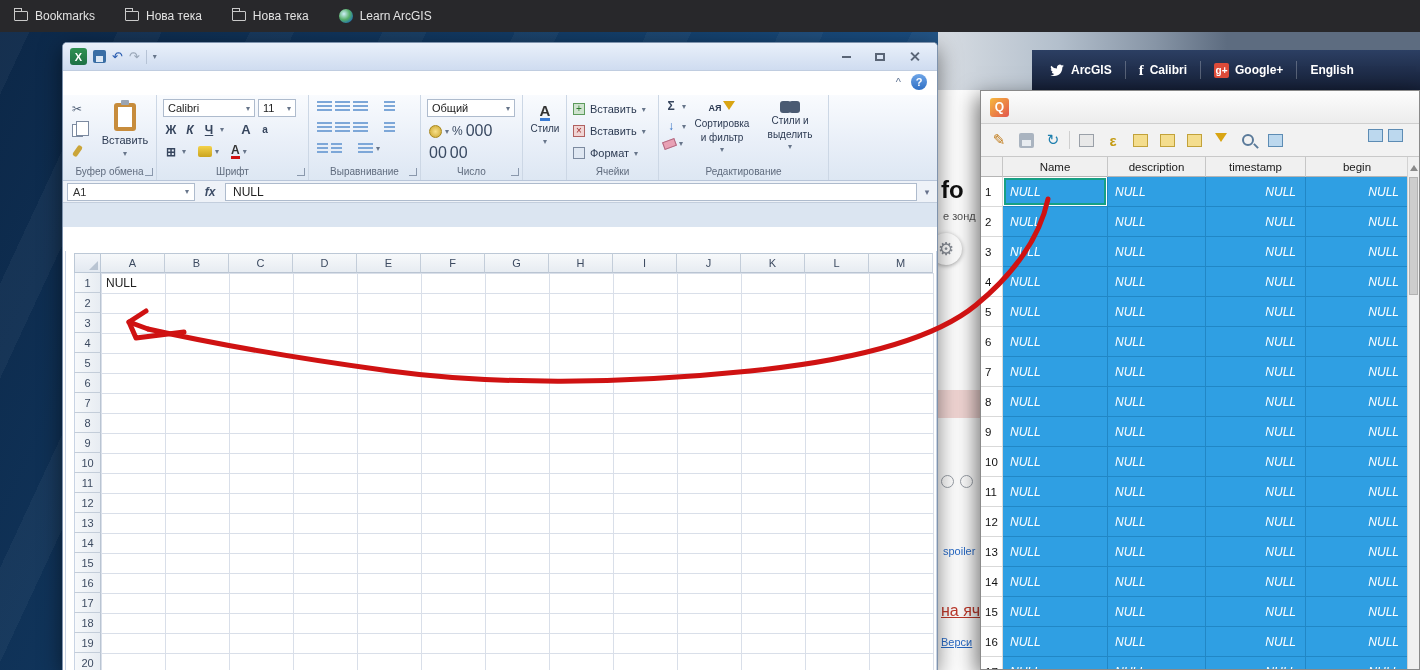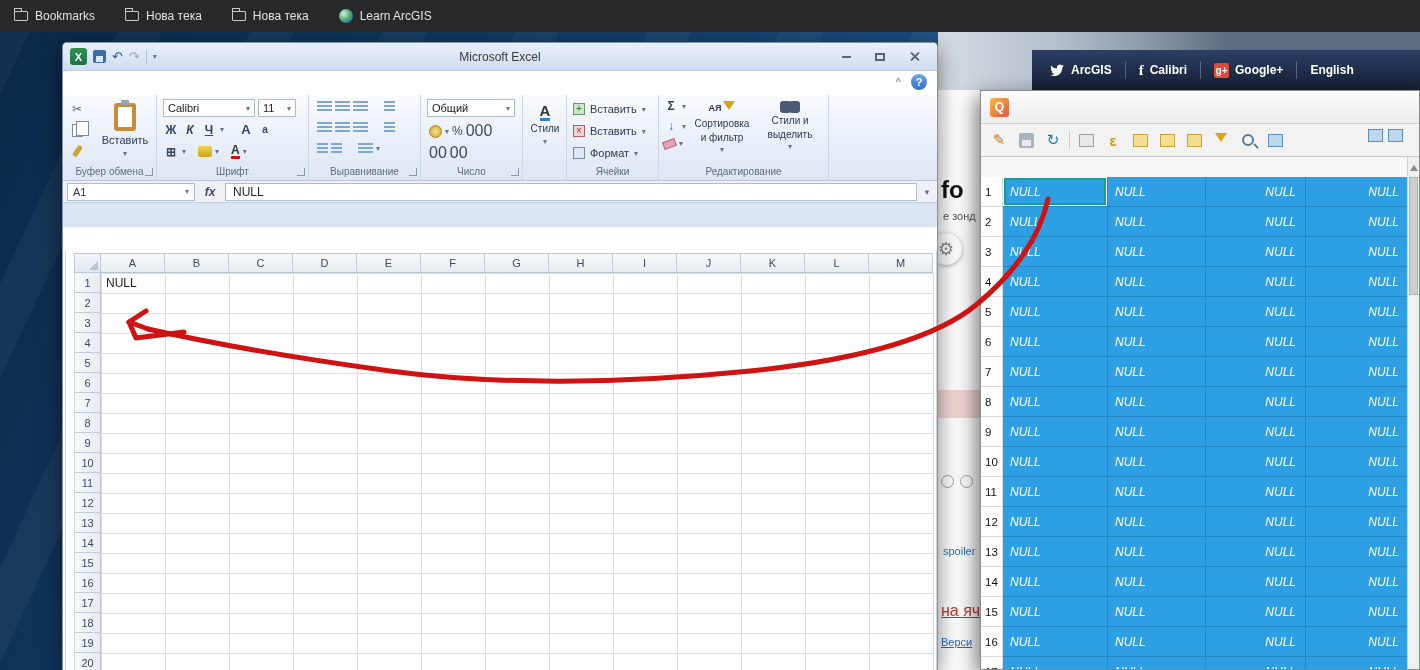--- a/index.html
+++ b/index.html
@@ -273,21 +273,20 @@
 <div class="excel">
   <div class="xl-title">
     <div class="qat">
       <span class="xl-logo">X</span>
       <span class="disk-ico"></span>
       <span class="qat-glyph">↶</span>
       <span class="qat-glyph dis">↷</span>
       <span class="qat-sep"></span>
       <span class="mini-drop">▾</span>
     </div>
-    <div class="xl-title-text">Microsoft Excel</div>
     <div class="win-btns">
       <div class="win-btn">
           <span class="ic-min"></span>
         </div>
       <div class="win-btn">
           <span class="ic-max"></span>
         </div>
       <div class="win-btn">
           <span class="ic-x"></span>
         </div>
@@ -560,20 +559,27 @@
         <span class="mag"></span>
       </span>
     <span class="qt">
         <span class="qsq b"></span>
       </span>
   </div>
   <div class="q-right">
     <span class="qsq b"></span>
     <span class="qsq b"></span>
   </div>
+  <div class="q-header" id="q-header">
+    <div class="qh qh-corner"></div>
+  <div class="qh" style="width: 105px;">Name</div>
+      <div class="qh" style="width: 98px;">description</div>
+      <div class="qh" style="width: 100px;">timestamp</div>
+      <div class="qh" style="width: 103px;">begin</div>
+    </div>
   <div class="q-rows" id="q-rows">
       <div class="qrow">
         <div class="qrn">1</div>
         <div class="qcell focus" style="width: 105px;">NULL</div>
         <div class="qcell" style="width: 98px;">NULL</div>
         <div class="qcell r" style="width: 100px;">NULL</div>
         <div class="qcell r" style="width: 103px;">NULL</div>
       </div>
       <div class="qrow">
         <div class="qrn">2</div>

